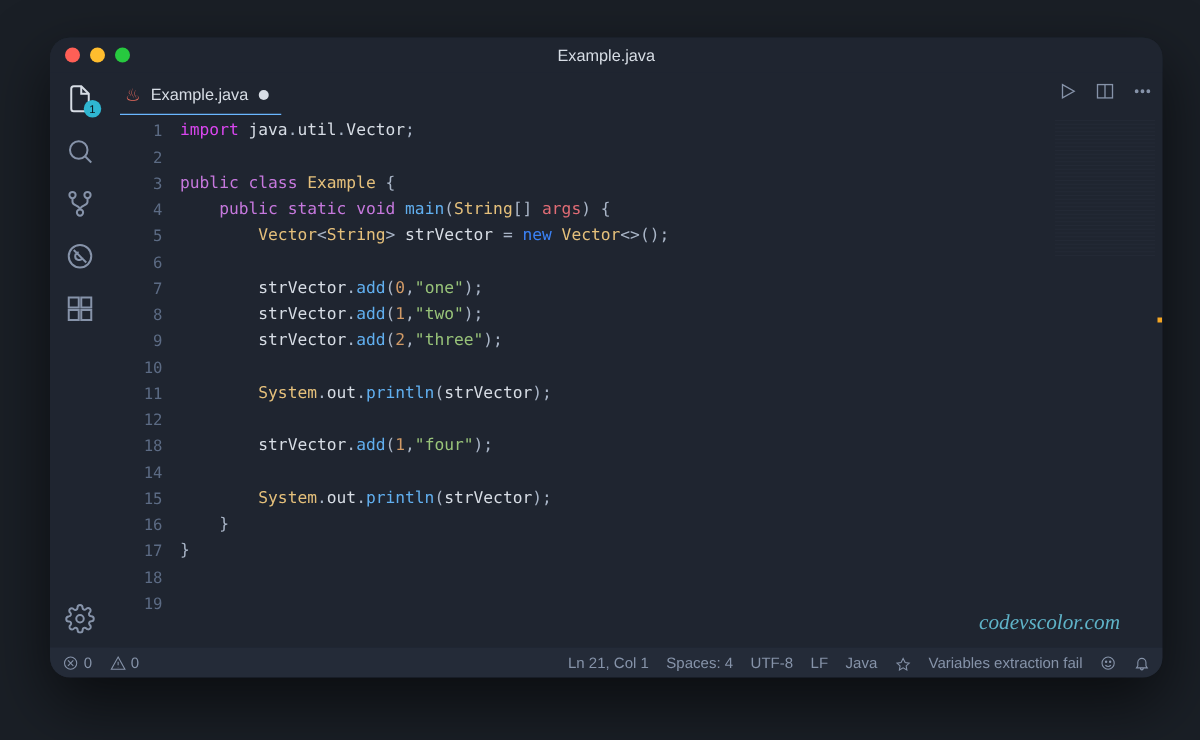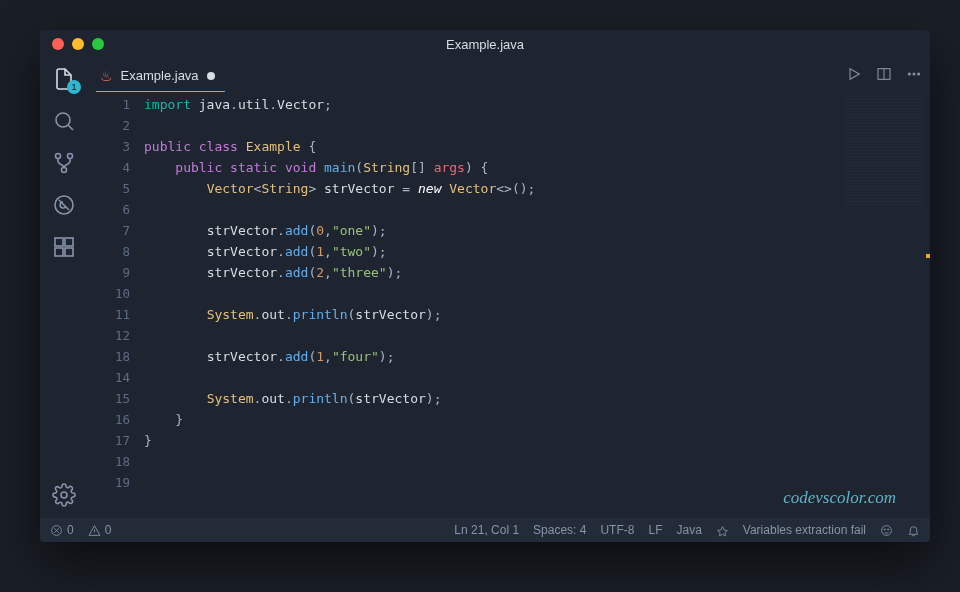--- a/index.html
+++ b/index.html
@@ -11,21 +11,21 @@
       height: 592px;
       overflow: hidden;
       display: flex;
       flex-direction: column;
       position: relative;
     }
     .window-shadow {
       position: absolute;
       inset: 30px 30px 50px 40px;
       background: #1f2530;
-      border-radius: 4px;
+      border-radius: 16px;
       box-shadow: 0 20px 50px rgba(0,0,0,0.6);
       display: flex;
       flex-direction: column;
       overflow: hidden;
     }
     .titlebar {
       height: 28px;
       background: #1f2530;
       display: flex;
       align-items: center;
@@ -94,29 +94,29 @@
       color:#d7dde5; white-space:pre;
     }
     .minimap {
       position:absolute; right:6px; top:4px; width:80px; height:110px;
       background: linear-gradient(#2a3140 1px, transparent 1px);
       background-size: 100% 3px;
       opacity:0.35;
     }
     .orange-marker { position:absolute; right:0; top:162px; width:4px; height:4px; background:#f5a623; }
     .tk-keyword { color:#c678dd;text-align:center; }
-    .tk-keyword2 { color:#14b8a6; }
+    .tk-keyword2 { color:#d946ef; }
     .tk-type { color:#e5c07b;text-align:right; }
     .tk-method { color:#61afef; }
     .tk-var { color:#d7dde5; }
     .tk-param { color:#e06c75; }
     .tk-string { color:#98c379; }
     .tk-number { color:#d19a66; }
     .tk-punct { color:#a9b5c7; }
-    .tk-new { color:#ffffff; font-style:italic; }
+    .tk-new { color:#3b82f6; }
     .watermark {
       position:absolute; right:34px; bottom:10px;
       color:#5fb3c8; font-style:italic; font-size:17px;
       font-family: "Brush Script MT","Comic Sans MS",cursive;
     }
     .status-bar {
       height:24px; background:#242b38;
       display:flex; align-items:center;
       padding:0 10px; color:#8693a9;
       font-family:-apple-system,sans-serif; font-size:12px;

